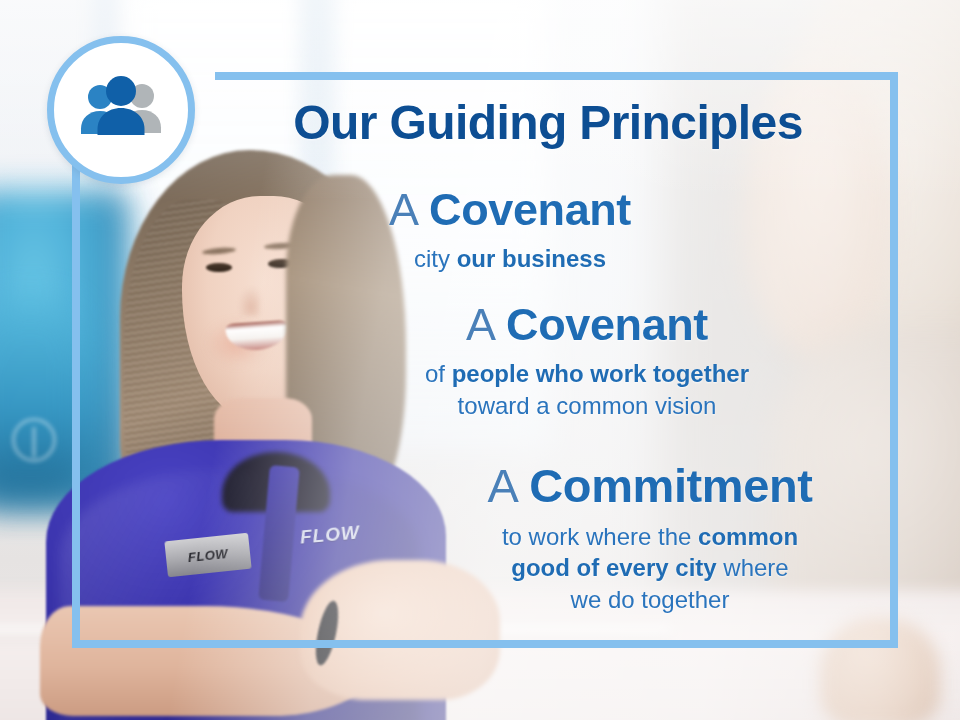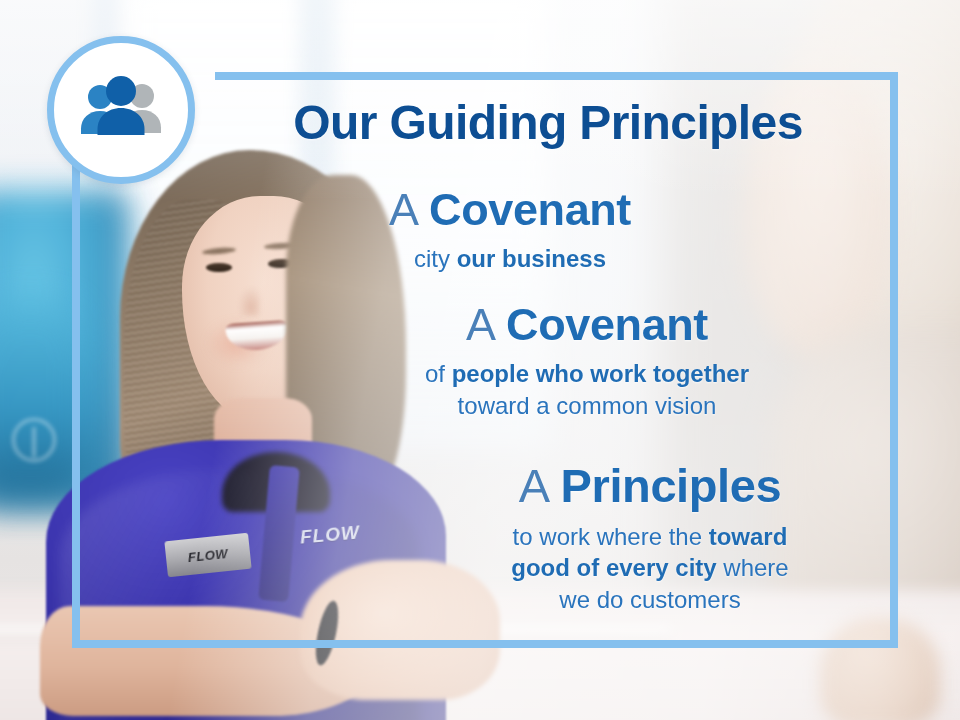--- a/index.html
+++ b/index.html
@@ -441,18 +441,18 @@
     <div class="lead">
       <span class="art">A</span>
       <span class="word">Covenant</span>
     </div>
     <div class="sub"><span>of </span><b>people who work together</b><br><span>toward a common vision</span></div>
   </div>
 
   <div class="block" id="block-commitment">
     <div class="lead">
       <span class="art">A</span>
-      <span class="word">Principles</span>
+      <span class="word">Commitment</span>
     </div>
-    <div class="sub"><span>to work where the </span><b>toward</b><br><b>good of every city</b><span> where</span><br><span>we do customers</span></div>
+    <div class="sub"><span>to work where the </span><b>common</b><br><b>good of every city</b><span> where</span><br><span>we do together</span></div>
   </div>
 
 </div>
 
 </body></html>

